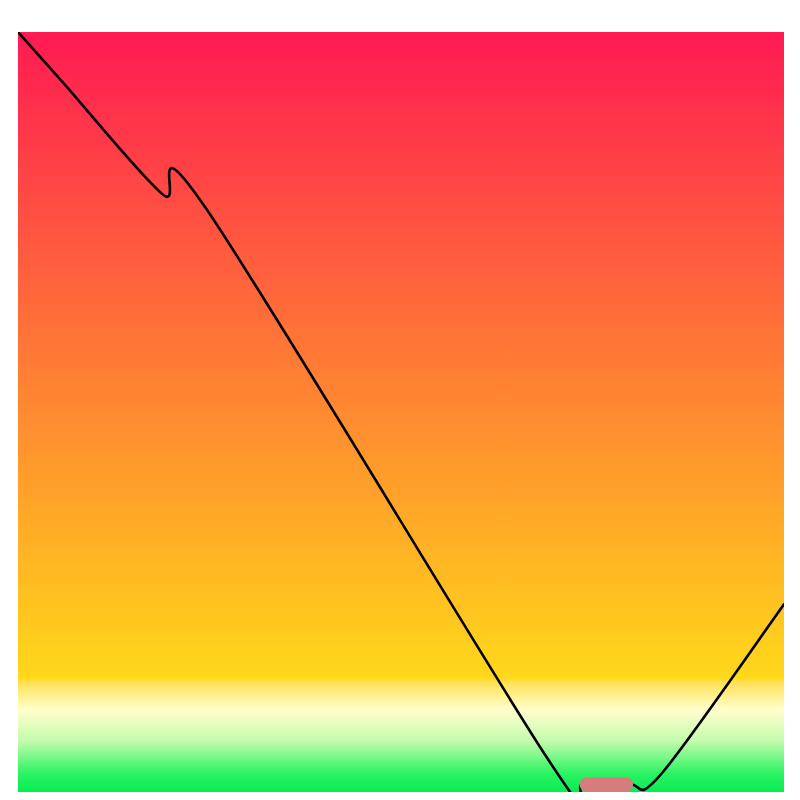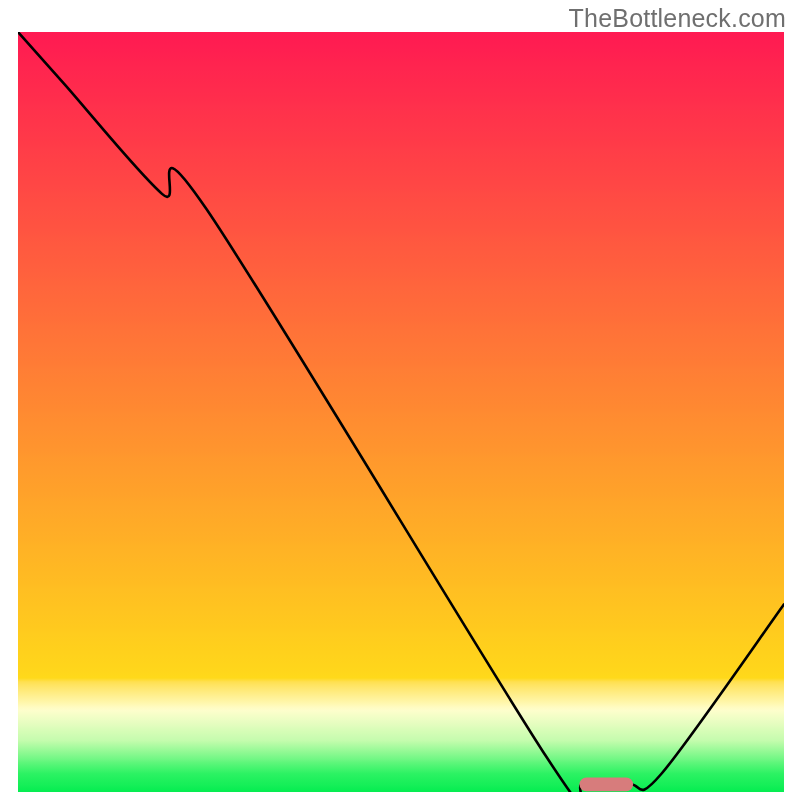--- a/index.html
+++ b/index.html
@@ -36,21 +36,20 @@
     font-size: 25px;
     font-weight: 400;
     color: #6f6f6f;
     letter-spacing: 0.2px;
   }
 </style>
 </head>
 <body>
 
 <div class="canvas">
-  <div class="watermark">TheBottleneck.com</div>
   <div class="plot-area">
     <svg id="plot-svg" viewBox="0 0 766 760" preserveAspectRatio="none">
       <defs>
         <linearGradient id="bg-grad" x1="0" y1="0" x2="0" y2="1">
             <stop offset="0.00%" stop-color="#ff1a52"></stop>
             <stop offset="1.00%" stop-color="#ff1c51"></stop>
             <stop offset="1.90%" stop-color="#ff1e51"></stop>
             <stop offset="2.90%" stop-color="#ff2050"></stop>
             <stop offset="3.90%" stop-color="#ff234f"></stop>
             <stop offset="4.80%" stop-color="#ff254f"></stop>

